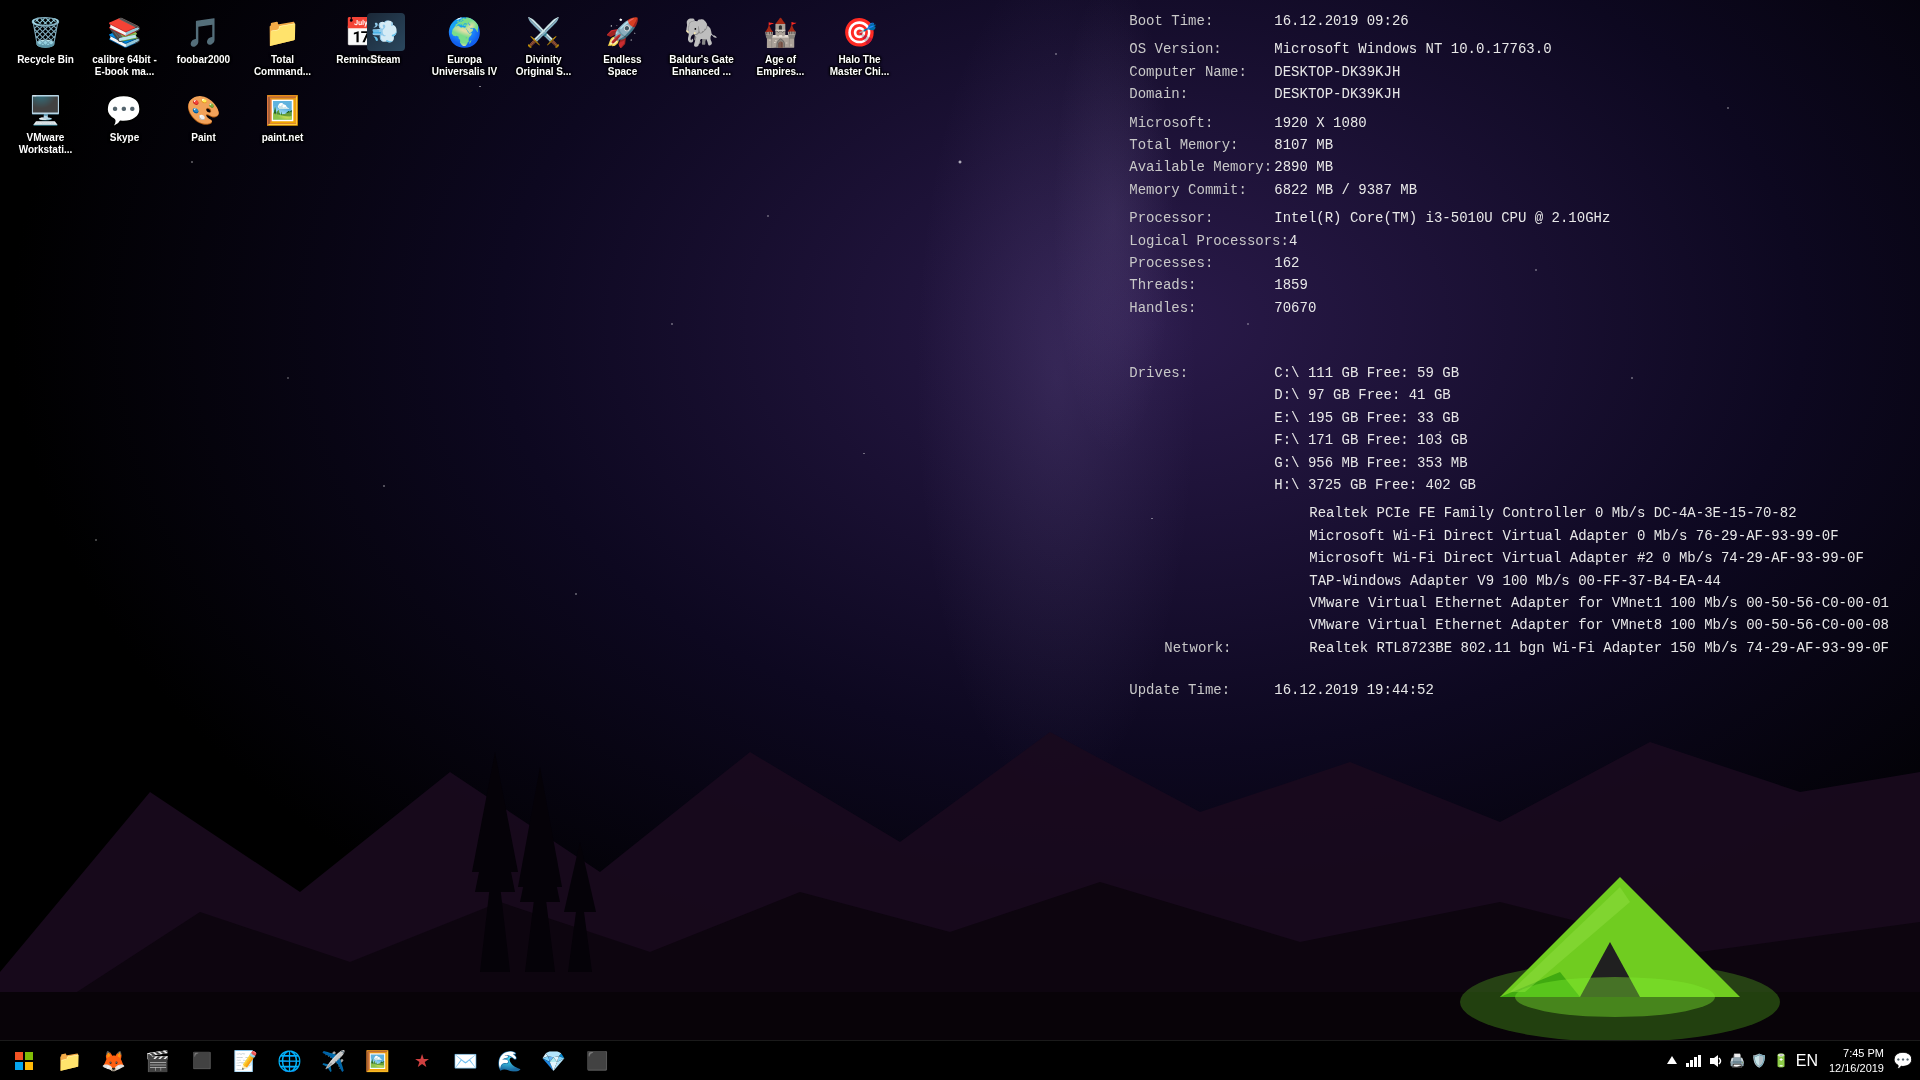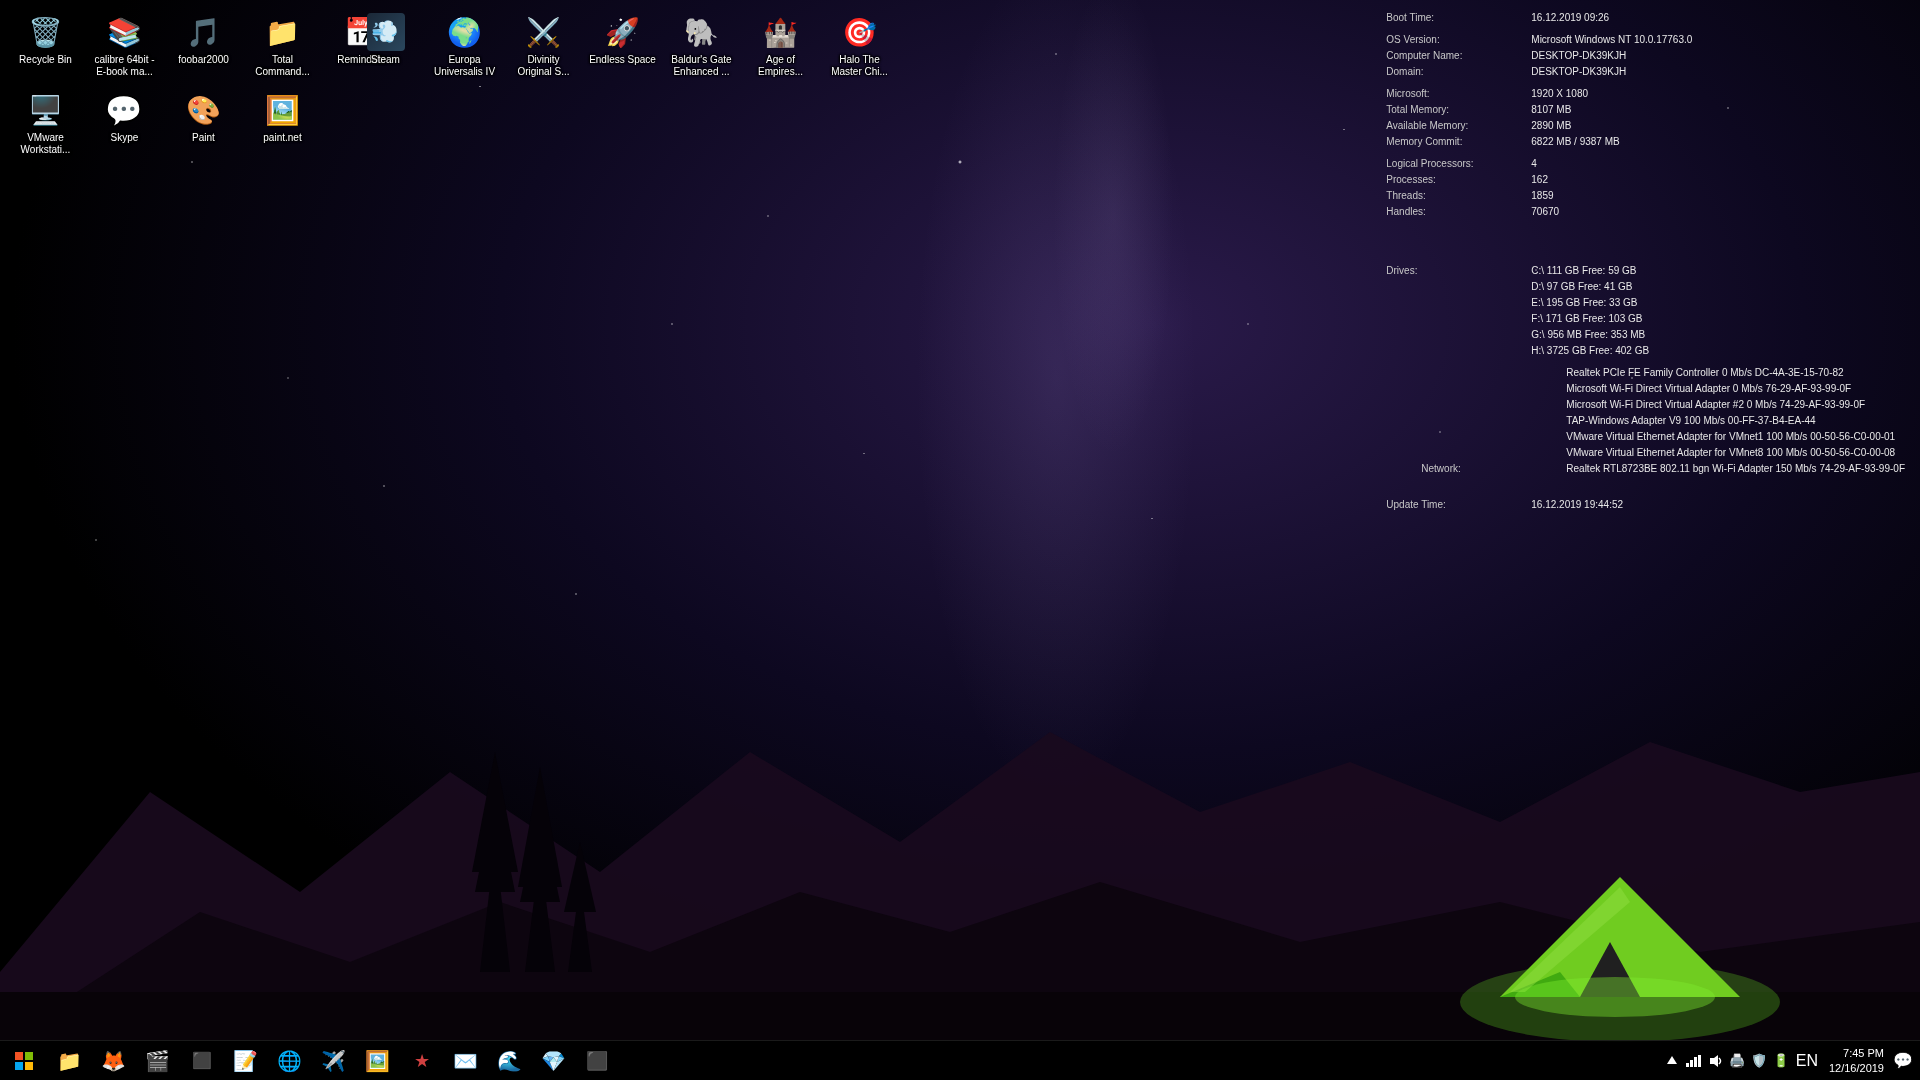--- a/index.html
+++ b/index.html
@@ -88,44 +88,46 @@
     }
 
     .icon-label {
       color: #fff;
       font-size: 10px;
       text-align: center;
       text-shadow: 1px 1px 2px #000, -1px -1px 2px #000, 1px -1px 2px #000, -1px 1px 2px #000;
       word-break: break-word;
       line-height: 1.2;
       max-width: 72px;
+      font-weight: bold;
     }
 
     
     .game-icons-row {
       position: absolute;
       top: 0;
       left: 340px;
       z-index: 10;
       display: flex;
       gap: 4px;
       padding: 8px;
     }
 
     
     #sysinfo {
       position: absolute;
       top: 0;
-      right: 0;
+      right: 16px;
       z-index: 10;
       color: #e0e0e0;
-      font-size: 10px;
+      font-size: 14px;
       padding: 10px 15px;
       line-height: 1.6;
       min-width: 530px;
+      font-family: Liberation Mono, monospace;
     }
 
     .sysinfo-row {
       display: flex;
       gap: 0;
     }
 
     .sysinfo-key {
       color: #c8c8c8;
       min-width: 145px;
@@ -390,20 +392,24 @@
   <div class="sysinfo-row">
     <span class="sysinfo-key">Available Memory:</span>
     <span class="sysinfo-value">2890 MB</span>
   </div>
   <div class="sysinfo-row">
     <span class="sysinfo-key">Memory Commit:</span>
     <span class="sysinfo-value">6822 MB / 9387 MB</span>
   </div>
   <div class="sysinfo-divider"></div>
   <div class="sysinfo-row">
+    <span class="sysinfo-key">Processor:</span>
+    <span class="sysinfo-value">Intel(R) Core(TM) i3-5010U CPU @ 2.10GHz</span>
+  </div>
+  <div class="sysinfo-row">
     <span class="sysinfo-key">Logical Processors:</span>
     <span class="sysinfo-value">4</span>
   </div>
   <div class="sysinfo-row">
     <span class="sysinfo-key">Processes:</span>
     <span class="sysinfo-value">162</span>
   </div>
   <div class="sysinfo-row">
     <span class="sysinfo-key">Threads:</span>
     <span class="sysinfo-value">1859</span>

